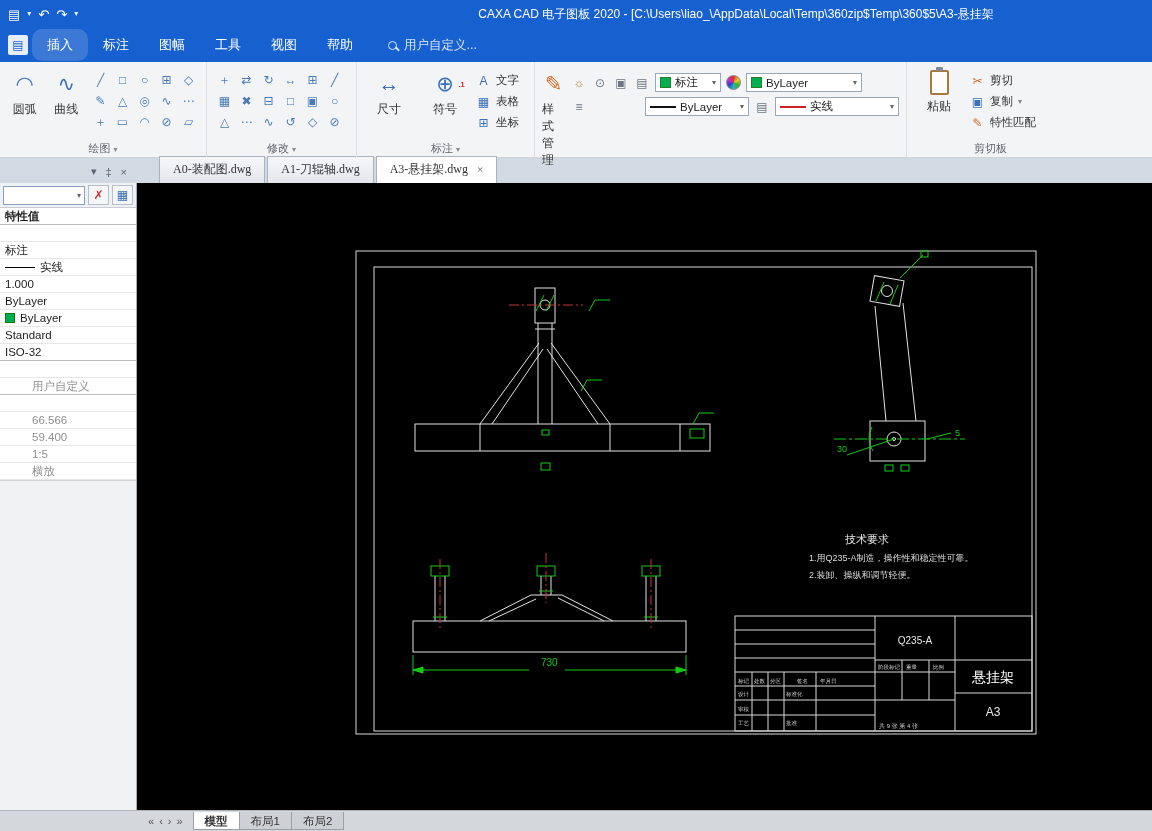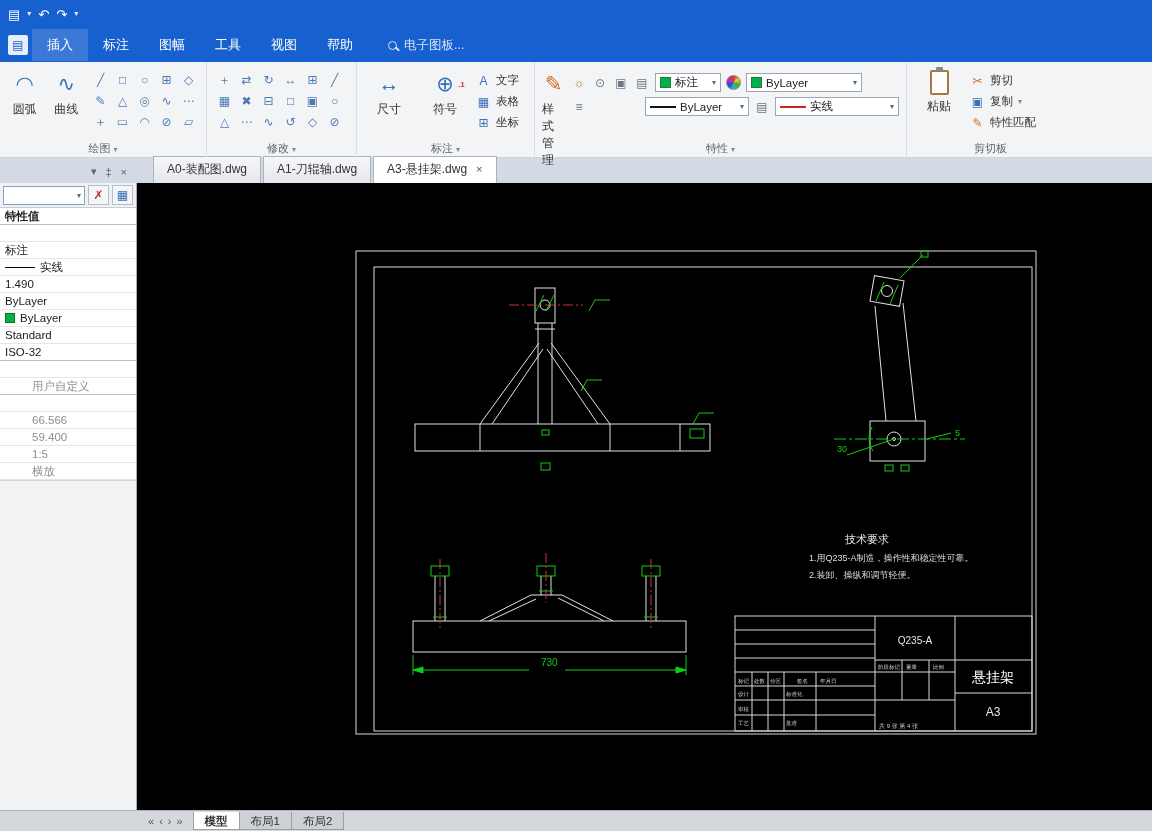--- a/index.html
+++ b/index.html
@@ -9,21 +9,21 @@
   .titlebar { height:28px; background:#1760cf; display:flex; align-items:center; position:relative; color:#fff; }
   .qat { display:flex; align-items:center; gap:7px; padding-left:8px; z-index:2; }
   .qi { font-size:13px; line-height:1; cursor:default; }
   .qi.sm { font-size:8px; opacity:.9; }
   .title-text { position:absolute; left:0; right:0; text-align:center; font-size:12px; white-space:nowrap; overflow:hidden; padding-left:320px; }
 
   
   .menubar { height:34px; background:#1760cf; display:flex; align-items:center; padding-left:4px; }
   .app-icon { width:20px; height:20px; background:#e8eef8; border-radius:2px; margin:0 4px; display:flex; align-items:center; justify-content:center; color:#1760cf; font-size:12px; }
   .menu-item { color:#fff; font-size:13px; padding:7px 15px; cursor:default; }
-  .menu-item.active { background:rgba(255,255,255,.16); border-radius:0; }
+  .menu-item.active { background:rgba(255,255,255,.16); border-radius:10px; }
   .msearch { display:flex; align-items:center; gap:7px; margin-left:20px; color:#d9e4f7; font-size:12.5px; }
   .search-glyph { width:9px; height:9px; border:1.5px solid #d9e4f7; border-radius:50%; position:relative; }
   .search-glyph::after { content:""; position:absolute; width:5px; height:1.5px; background:#d9e4f7; transform:rotate(45deg); right:-4px; bottom:-1px; }
 
   
   .ribbon { height:96px; background:#f2f4f6; border-bottom:1px solid #cfd3d9; display:flex; }
   .rgroup { position:relative; padding:3px 7px 16px 7px; display:flex; align-items:flex-start; gap:6px; }
   .rgroup + .rgroup { border-left:1px solid #dcdfe4; }
   .rgroup-label { position:absolute; bottom:1px; left:0; right:0; text-align:center; font-size:11px; color:#5f6468; }
   .rgroup-label .dd { font-size:8px; margin-left:3px; color:#888; }
@@ -51,21 +51,21 @@
   .lsample { width:26px; border-top:2px solid #111; flex:none; }
   .lsample.red { border-top-color:#cc2222; }
   .colorwheel { width:15px; height:15px; border-radius:50%; border:1px solid #888; background:conic-gradient(#e03030,#e8d020,#2fb52f,#2fb5b5,#3040d8,#c030c0,#e03030); flex:none; cursor:default; }
   .clipboard-icon { width:19px; height:25px; border:2px solid #a8793c; border-radius:2px; background:#fdfdfd; position:relative; }
   .clipboard-icon::before { content:""; position:absolute; top:-5px; left:4px; width:7px; height:4px; background:#7f8b99; border-radius:1px; }
 
   
   .tabstrip { height:25px; background:#d3dae3; display:flex; align-items:flex-end; }
   .panel-mini { width:137px; flex:none; display:flex; justify-content:flex-end; align-items:center; gap:9px; padding:0 10px 5px 0; color:#5a6472; font-size:11px; }
   .pm { cursor:default; }
-  .dtabs { display:flex; margin-left:16px; }
+  .dtabs { display:flex; margin-left:22px;font-family:Liberation Serif, serif; }
   .dtab { padding:4px 13px 5px; font-size:12px; color:#333; background:linear-gradient(#f6f7f9,#e4e7eb); border:1px solid #aab2bd; border-bottom:none; margin-right:2px; white-space:nowrap; cursor:default; }
   .dtab.active { background:#fff; }
   .closex { margin-left:9px; color:#555; font-size:11px; cursor:default; }
 
   
   .main { display:flex; height:627px; }
   .sidepanel { width:137px; flex:none; background:#fff; border-right:1px solid #a9adb3; display:flex; flex-direction:column; font-size:11.5px; }
   .sp-top { height:25px; display:flex; gap:3px; padding:2px 3px; background:#eef1f5; align-items:center; border-bottom:1px solid #c9cdd2; }
   .sp-combo { flex:1; height:19px; background:#fff; border:1px solid #8aa0bd; display:flex; align-items:center; justify-content:flex-end; padding-right:3px; }
   .sp-combo .dd { font-size:8px; color:#666; }
@@ -94,33 +94,34 @@
 <body>
 
 <div class="titlebar">
   <div class="qat">
     <span class="qi">▤</span>
     <span class="qi sm">▾</span>
     <span class="qi">↶</span>
     <span class="qi">↷</span>
     <span class="qi sm">▾</span>
   </div>
+  <div class="title-text">CAXA CAD 电子图板 2020 - [C:\Users\liao_\AppData\Local\Temp\360zip$Temp\360$5\A3-悬挂架</div>
 </div>
 
 <div class="menubar">
   <span class="app-icon">▤</span>
   <span class="menu-item active">插入</span>
   <span class="menu-item">标注</span>
   <span class="menu-item">图幅</span>
   <span class="menu-item">工具</span>
   <span class="menu-item">视图</span>
   <span class="menu-item">帮助</span>
   <span class="msearch">
     <span class="search-glyph"></span>
-    <span>电子图板...</span>
+    <span>用户自定义...</span>
   </span>
 </div>
 
 <div class="ribbon">
 
   <div class="rgroup" style="width:206px">
     <div class="bigbtn">
       <span class="bigicon">◠</span>
       <span>圆弧</span>
     </div>
@@ -235,23 +236,20 @@
           <span class="dd">▾</span>
         </div>
         <span class="ticon gray">▤</span>
         <div class="combo w124">
           <span class="lsample red"></span>
           <span>实线</span>
           <span class="dd">▾</span>
         </div>
       </div>
     </div>
-    <div class="rgroup-label">
-      <span>特性</span><span class="dd">▾</span>
-    </div>
   </div>
 
   <div class="rgroup" style="width:168px">
     <div class="bigbtn">
       <span class="clipboard-icon"></span>
       <span>粘贴</span>
     </div>
     <div class="minicol">
       <div class="minirow">
         <span class="mi orange">✂</span>
@@ -302,21 +300,21 @@
       </div>
     <div class="sp-row"></div>
     <div class="sp-row">
         <span>标注</span>
       </div>
     <div class="sp-row">
         <span class="line-sample"></span>
         <span>实线</span>
       </div>
     <div class="sp-row">
-        <span>1.490</span>
+        <span>1.000</span>
       </div>
     <div class="sp-row">
         <span>ByLayer</span>
       </div>
     <div class="sp-row">
         <span class="swatch"></span>
         <span>ByLayer</span>
       </div>
     <div class="sp-row">
         <span>Standard</span>

